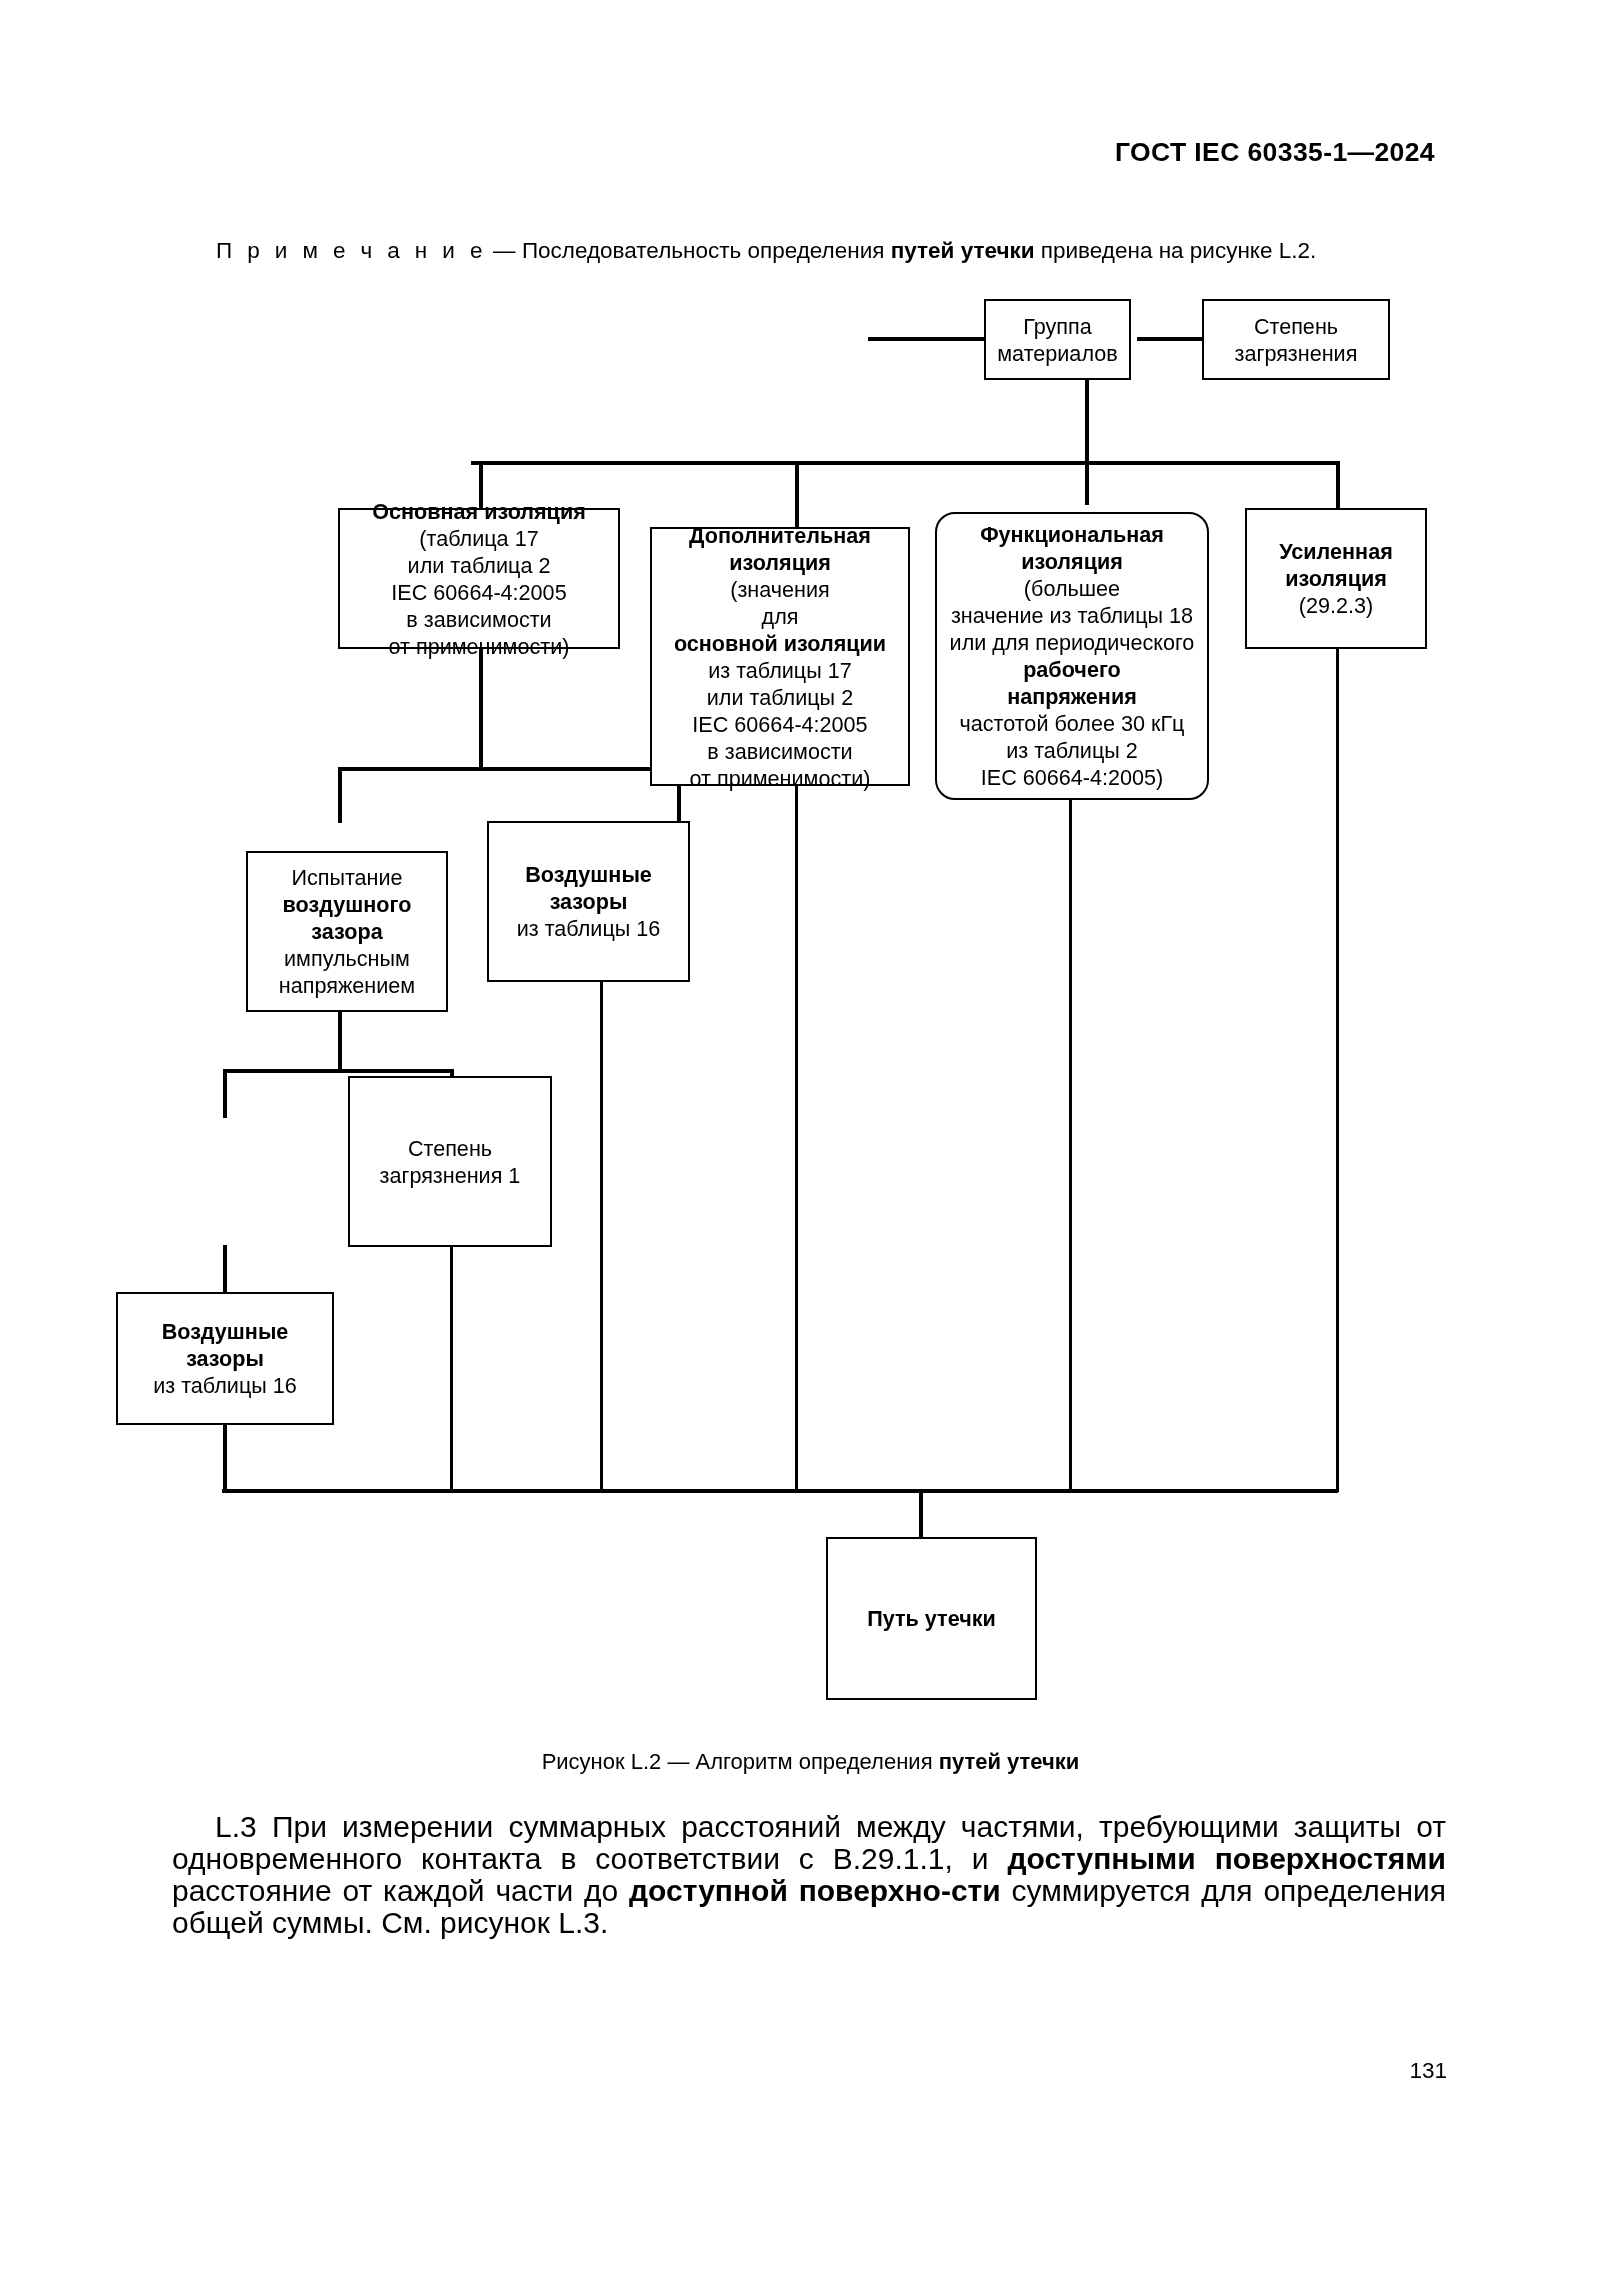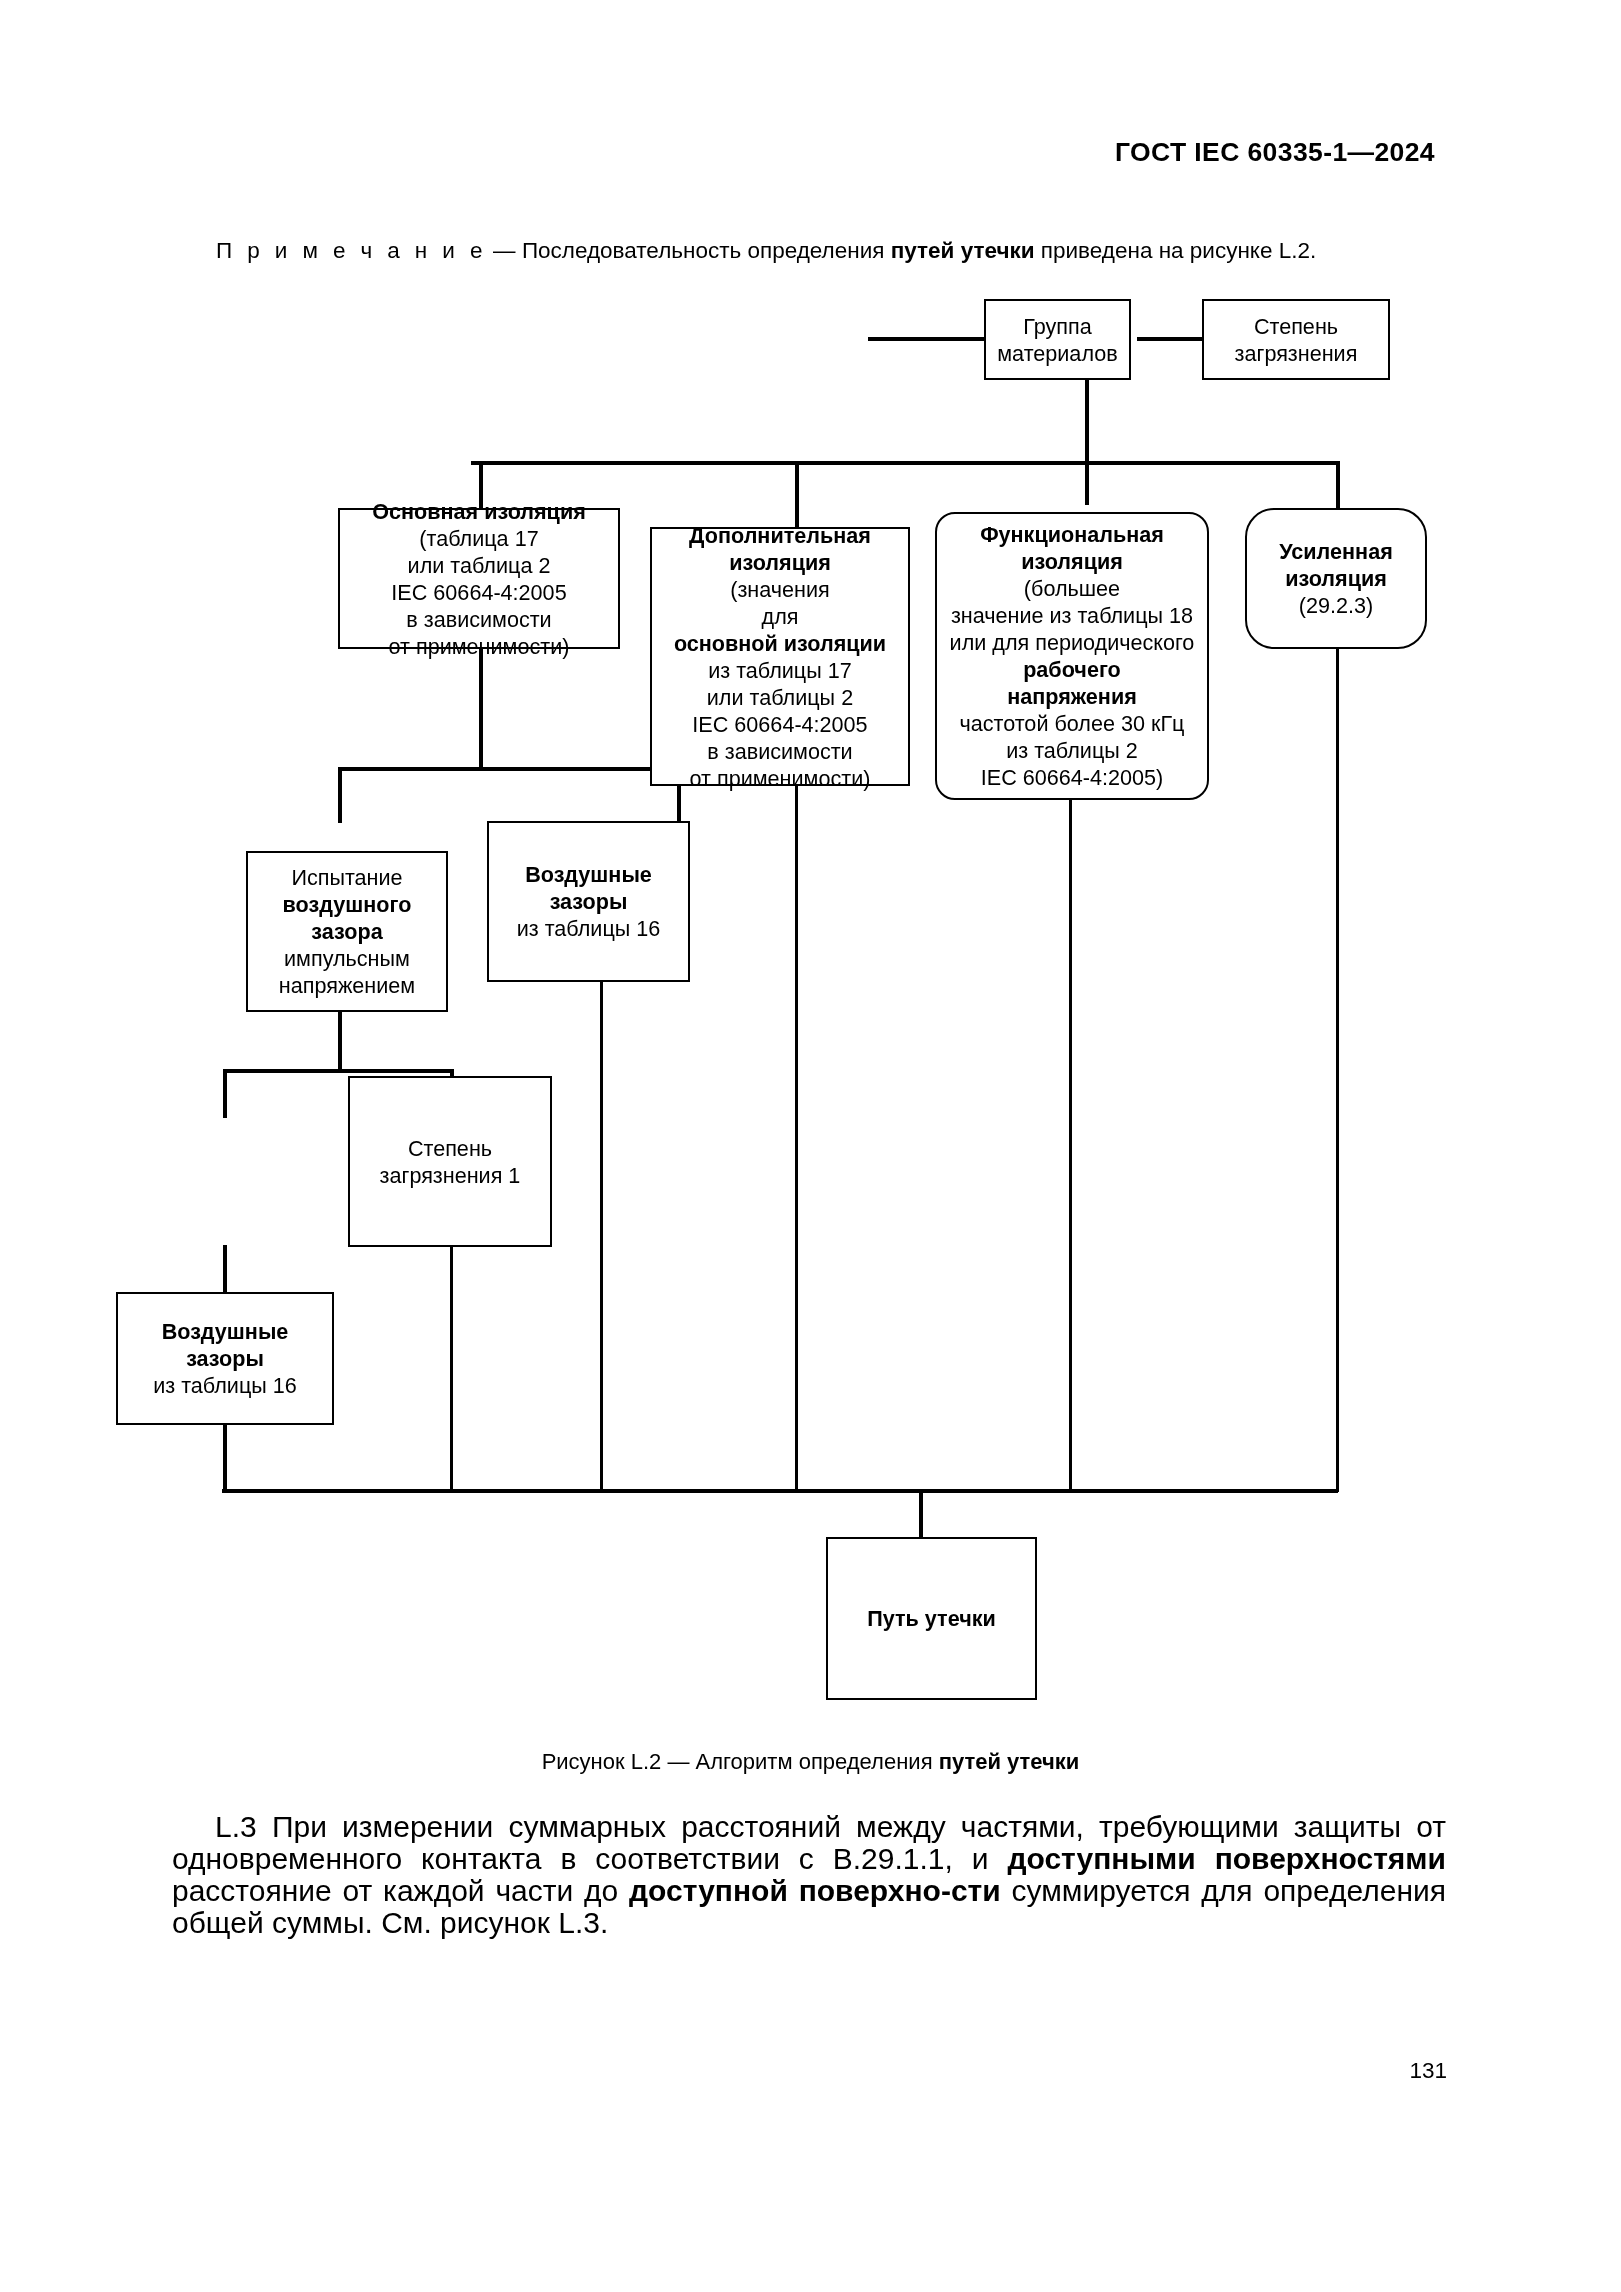--- a/index.html
+++ b/index.html
@@ -218,21 +218,21 @@
         <span>значение из таблицы 18</span>
         <span>или для периодического</span>
         <span class="b">рабочего</span>
         <span class="b">напряжения</span>
         <span>частотой более 30 кГц</span>
         <span>из таблицы 2</span>
         <span>IEC 60664-4:2005)</span>
       </div>
     </div>
 
-    <div class="box" style="left:1245px; top:508px; width:182px; height:141px;border-radius:29px;">
+    <div class="box" style="left:1245px; top:508px; width:182px; height:141px;">
       <div>
         <span class="b">Усиленная</span>
         <span class="b">изоляция</span>
         <span>(29.2.3)</span>
       </div>
     </div>
 
     <div class="box" style="left:235px; top:851px; width:202px; height:161px;margin-left:11px;">
       <div>
         <span>Испытание</span>

